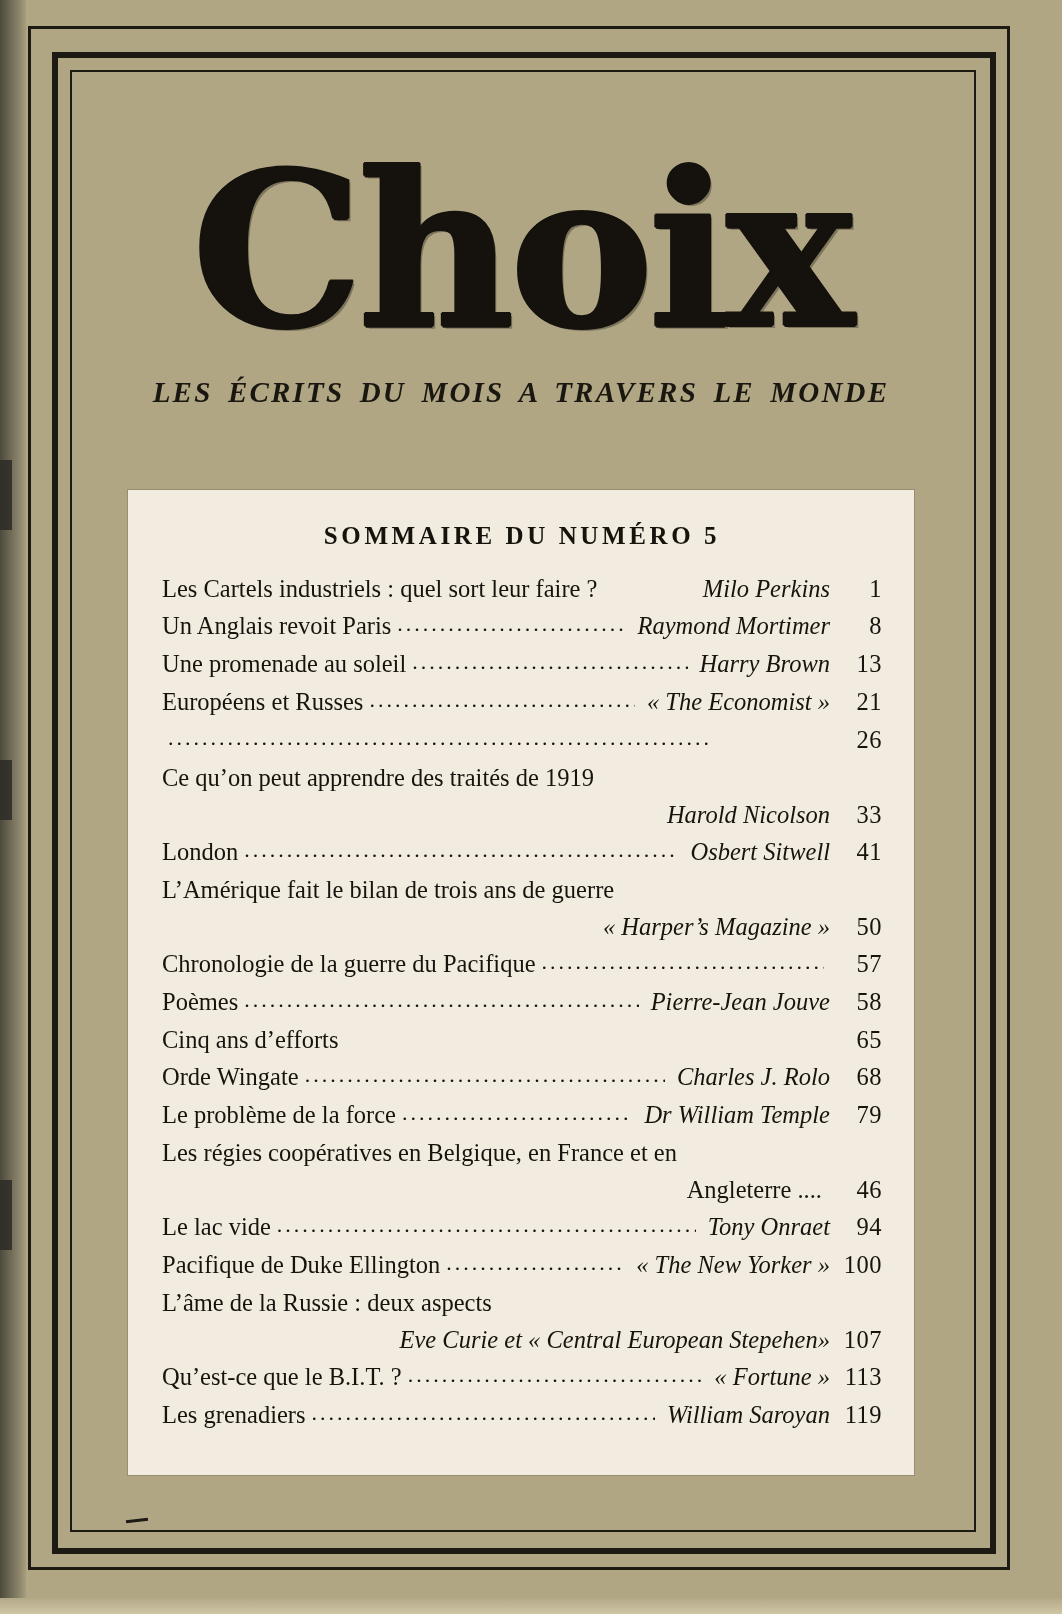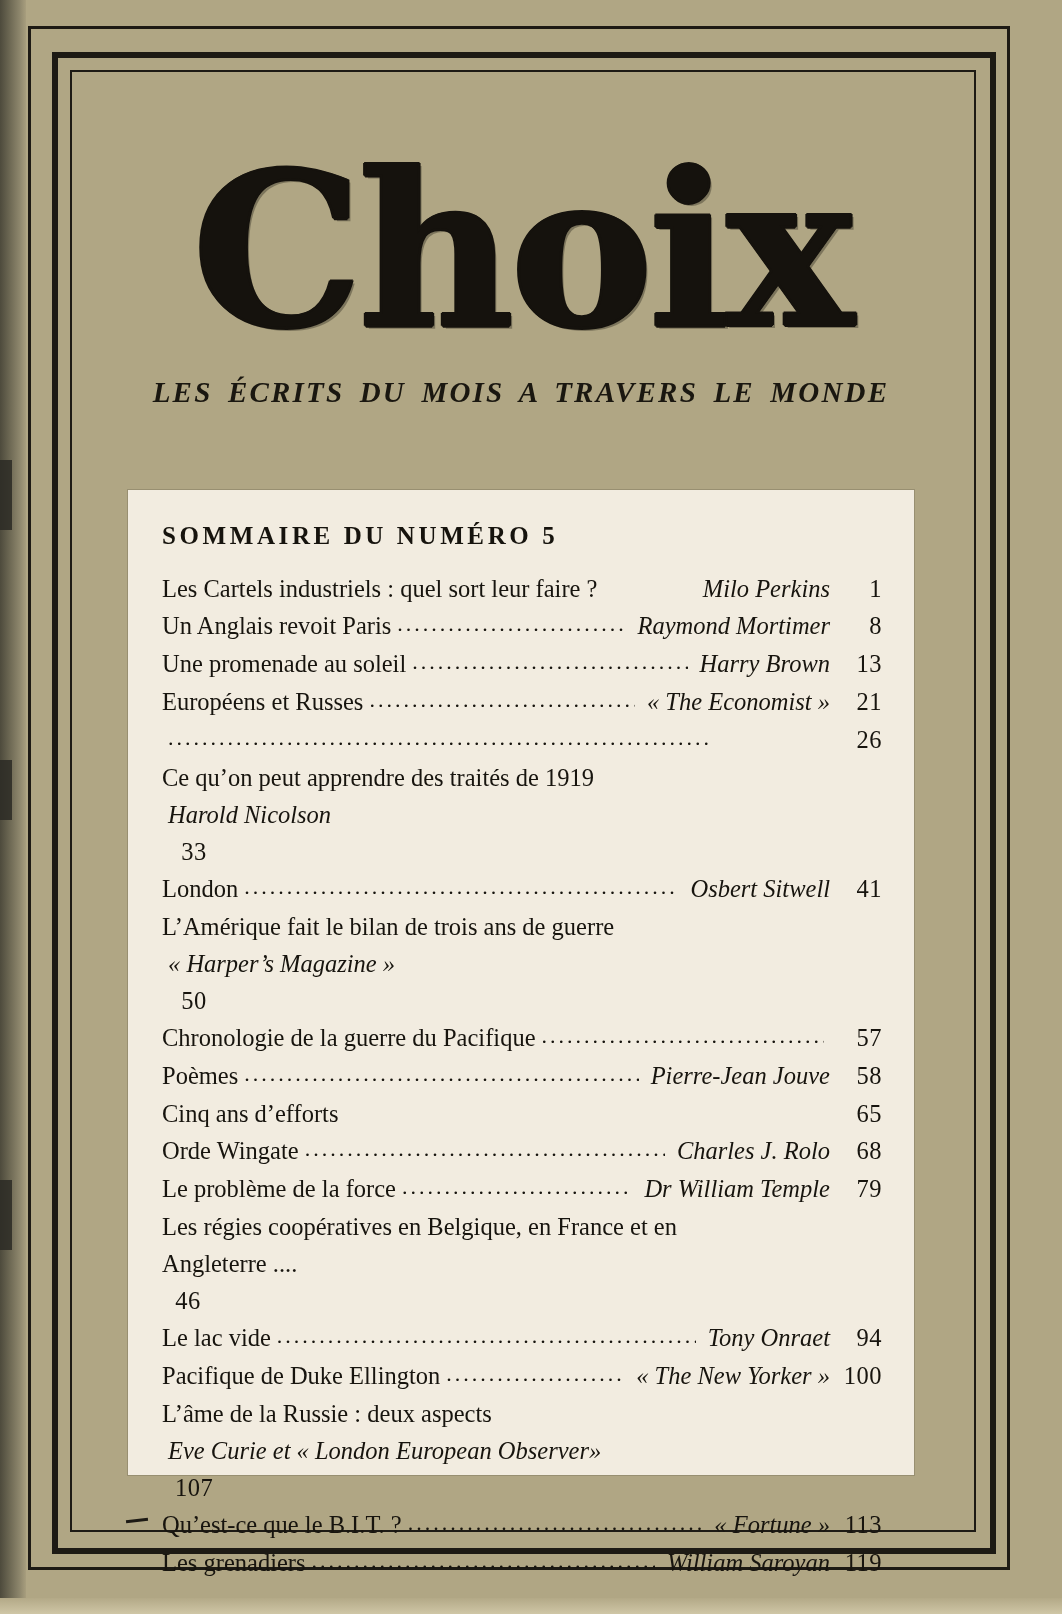--- a/index.html
+++ b/index.html
@@ -110,20 +110,21 @@
     width: 786px;
     height: 985px;
     background: #f2ece0;
     box-shadow: 0 0 0 1px rgba(80,74,56,.25);
     padding: 0;
   }
   .toc-inner {
     padding: 22px 32px 18px 34px;
   }
   .toc-title {
+    text-align: center;
     font-family: "Liberation Serif", serif;
     font-size: 25px;
     font-weight: 700;
     letter-spacing: 3.6px;
     color: #16130d;
     margin: 10px 0 20px 0;
   }
 
   .toc-list { display: block; }
 
@@ -164,24 +165,23 @@
     display: block;
     white-space: normal;
   }
   .toc-row.block .title-line {
     display: block;
   }
   .toc-row.block .second-line {
     display: flex;
     align-items: baseline;
     justify-content: flex-end;
-    flex-direction: column;
   }
   .toc-row.block .second-line .author { font-style: italic; }
-  .toc-row.block .second-line .page-no { width: 52px; text-align: center; }
+  .toc-row.block .second-line .page-no { width: 52px; text-align: right; }
 
   
   .tick {
     position: absolute;
     left: 126px;
     bottom: 92px;
     width: 22px;
     height: 3px;
     background: #1d1a14;
     transform: rotate(-6deg);
@@ -303,21 +303,21 @@
           </div>
           <div class="toc-row">
             <span class="title">Pacifique de Duke Ellington</span>
             <span class="dots">................................................................</span>
             <span class="author">« The New Yorker »</span>
             <span class="page-no">100</span>
           </div>
           <div class="toc-row block">
             <span class="title-line">L’âme de la Russie : deux aspects</span>
             <span class="second-line">
-              <span class="author">Eve Curie et « London European Observer»</span>
+              <span class="author">Eve Curie et « Central European Stepehen»</span>
               <span class="page-no">107</span>
             </span>
           </div>
           <div class="toc-row">
             <span class="title">Qu’est-ce que le B.I.T. ?</span>
             <span class="dots">................................................................</span>
             <span class="author">« Fortune »</span>
             <span class="page-no">113</span>
           </div>
           <div class="toc-row">

